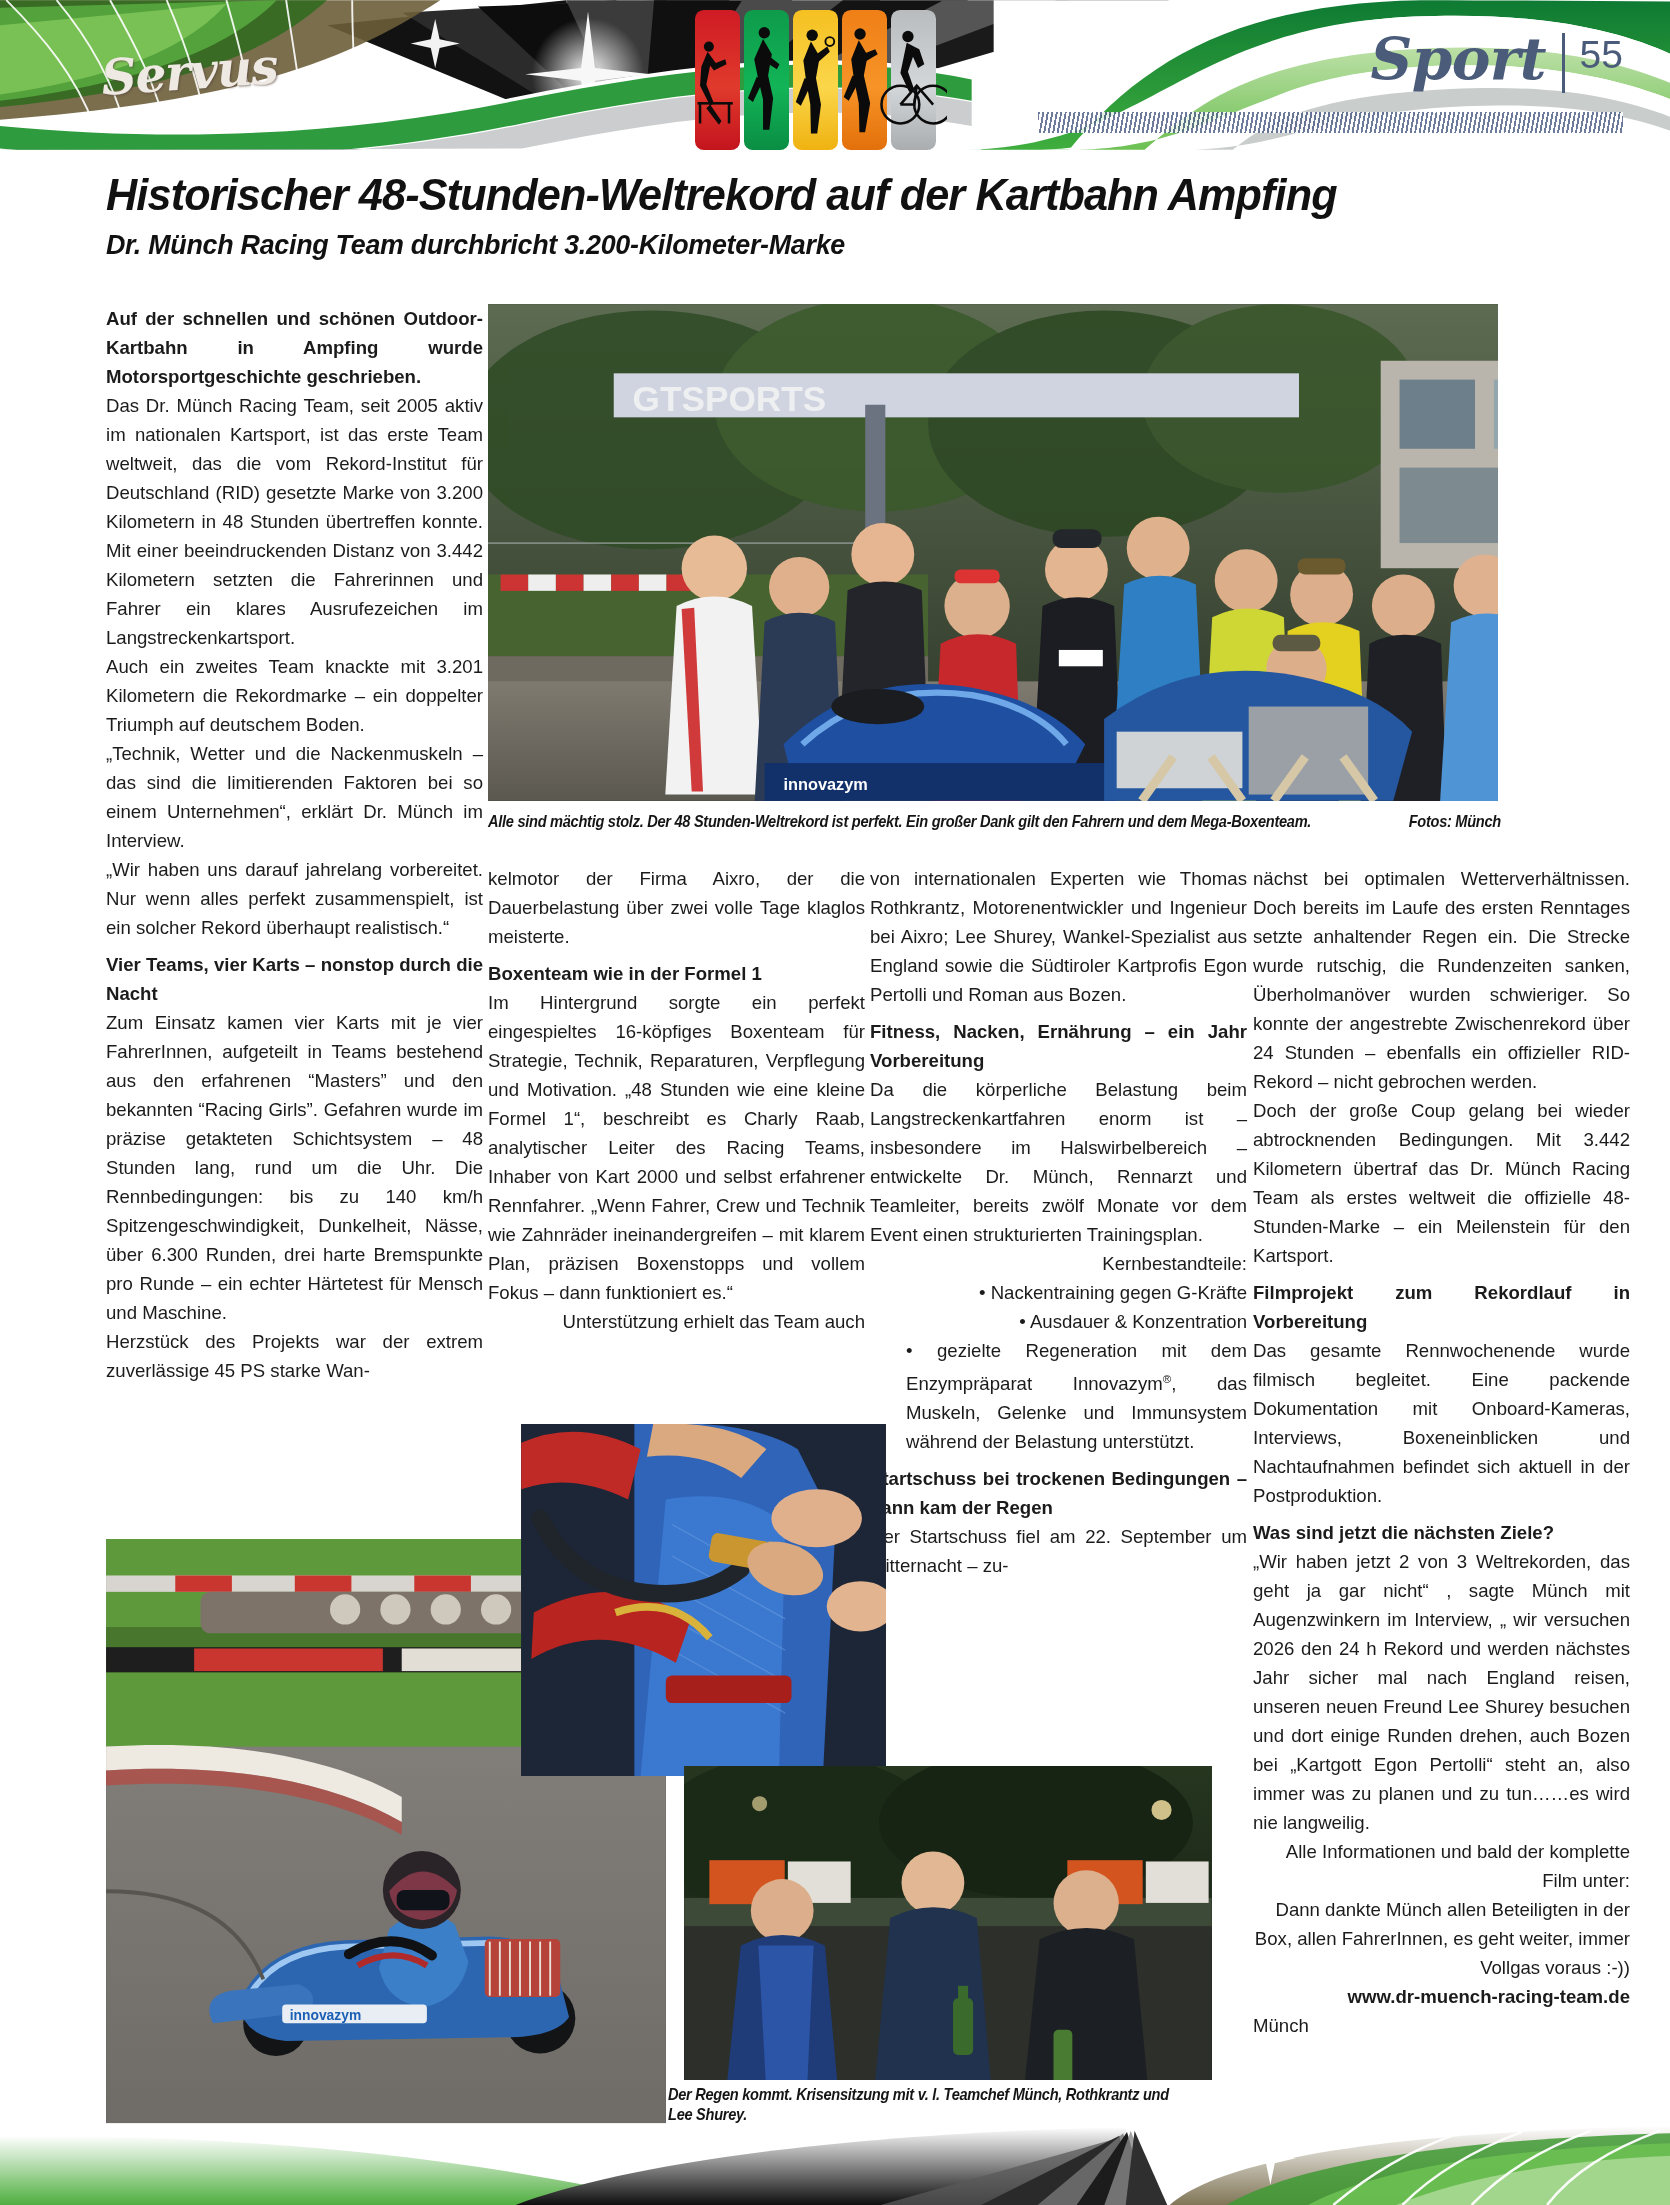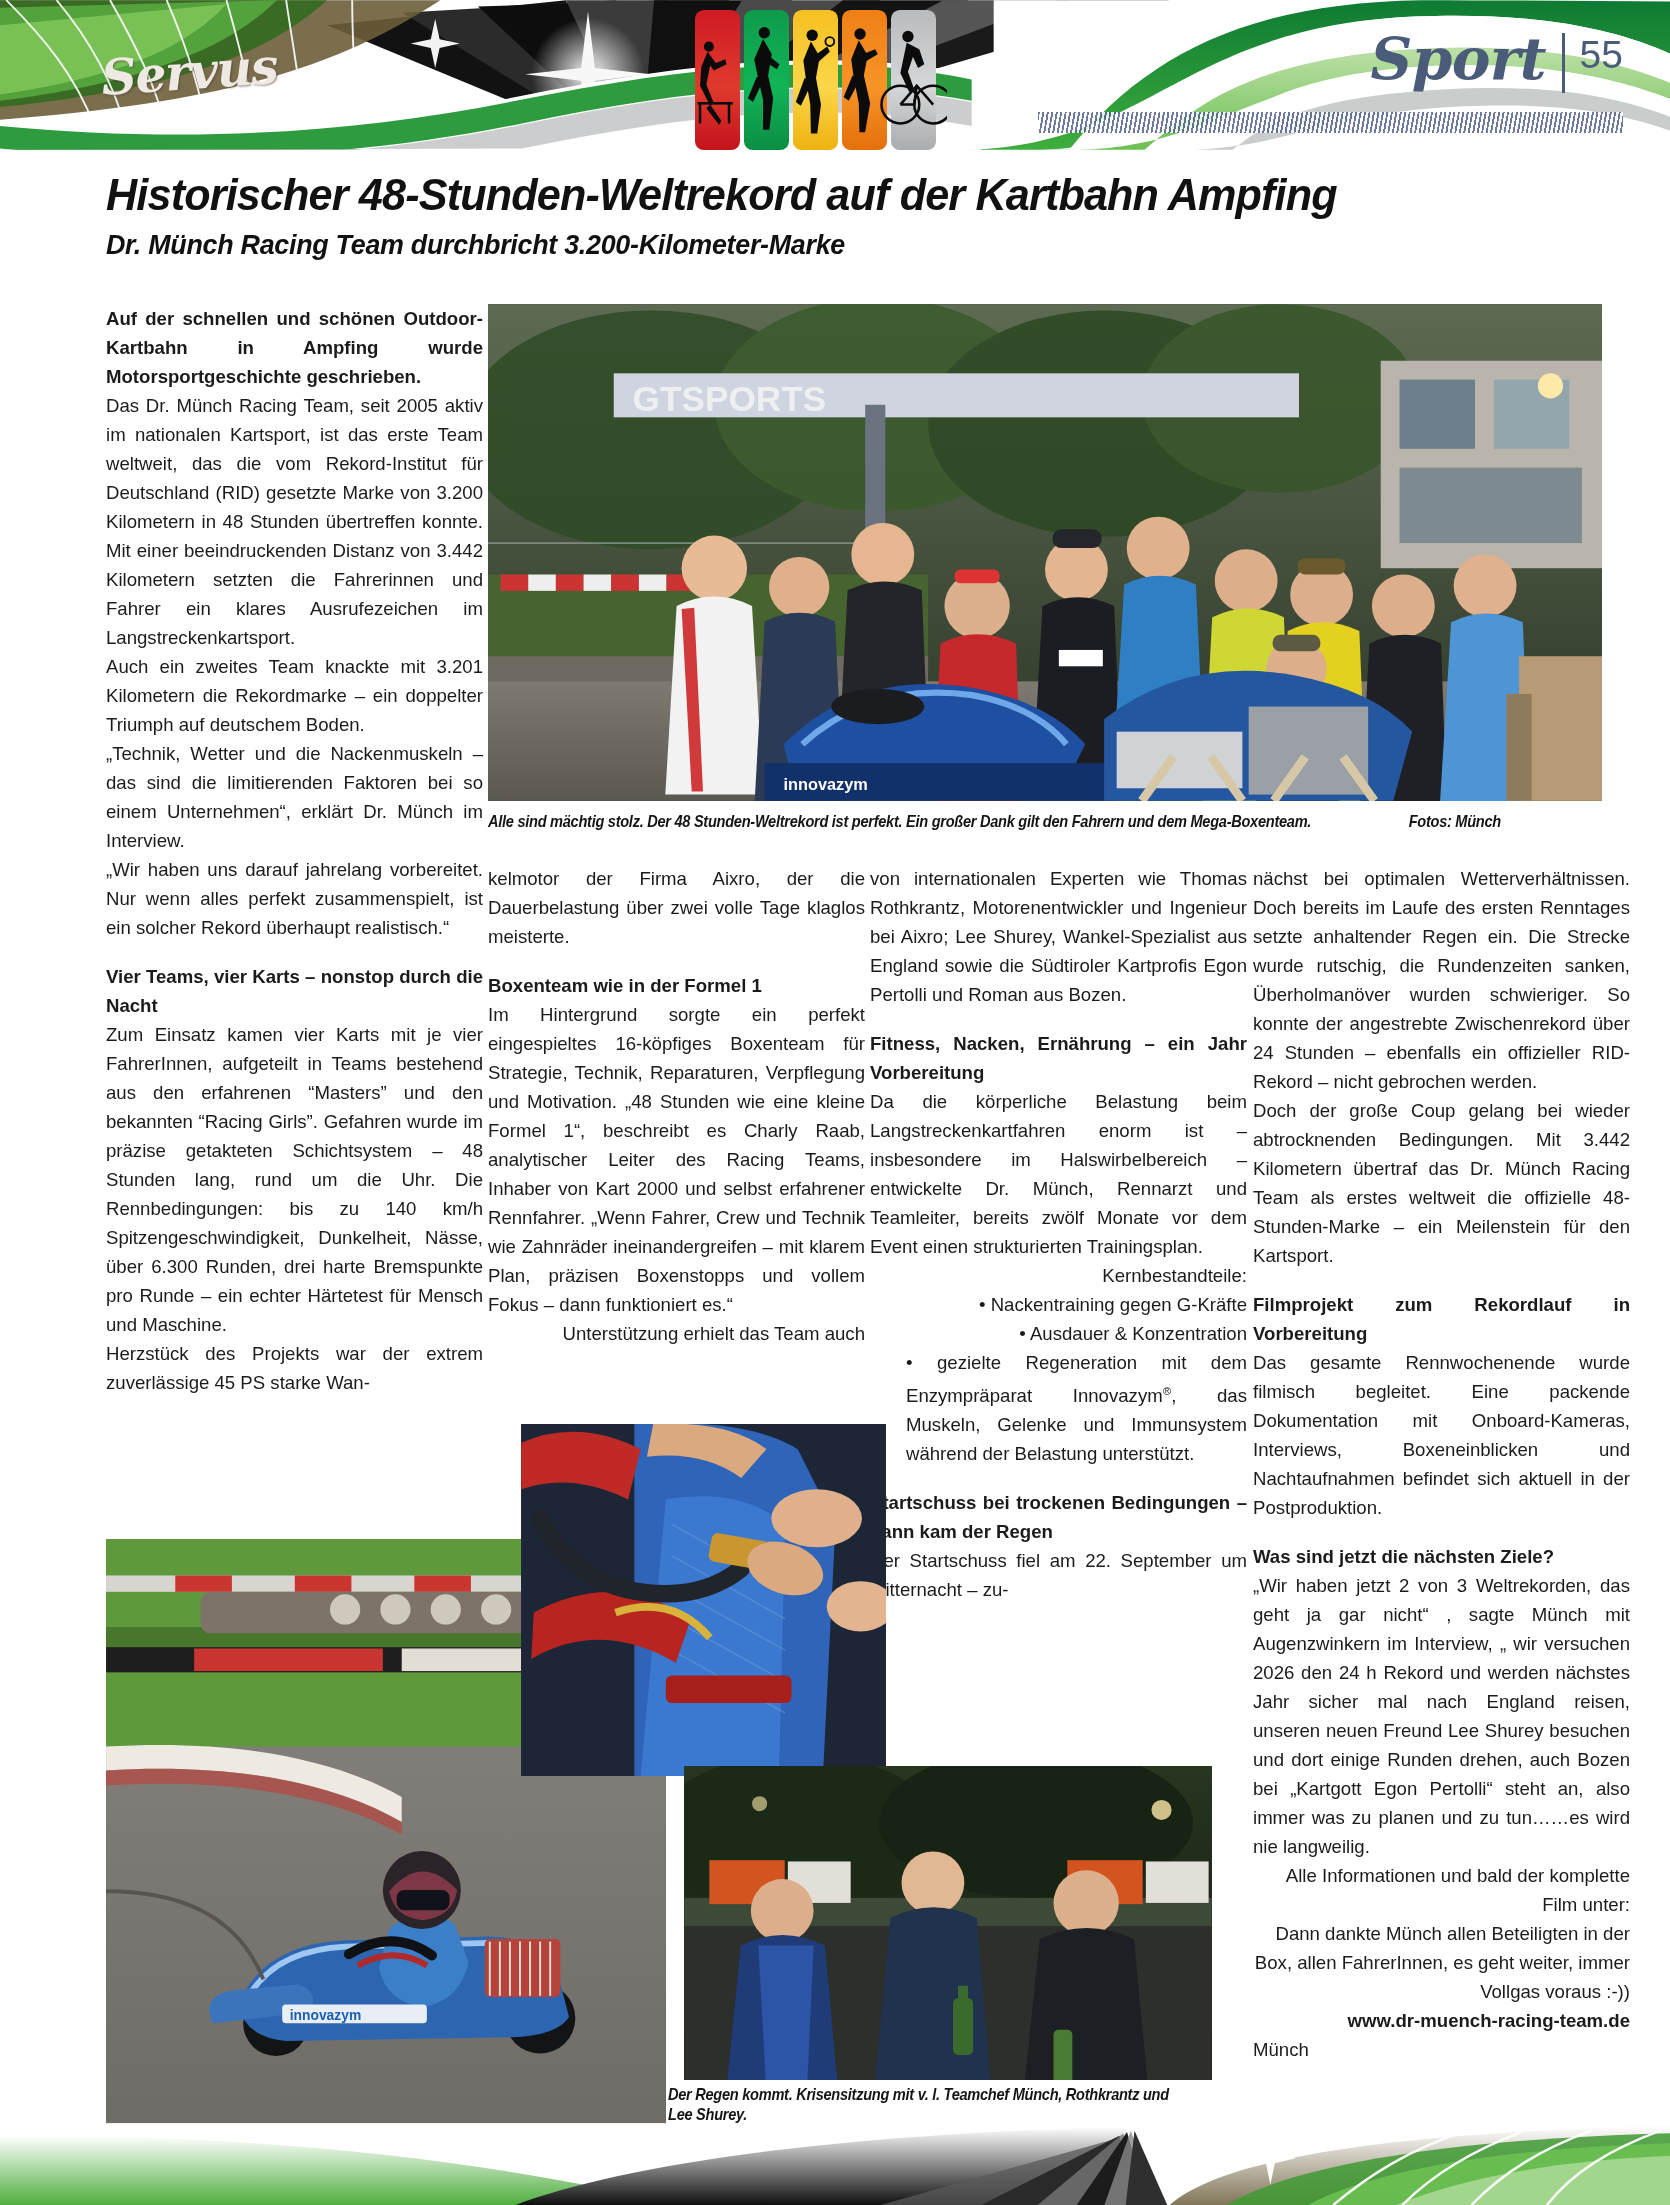--- a/index.html
+++ b/index.html
@@ -69,35 +69,35 @@
   
   .col{position:absolute;width:377px;color:#1b1b1b;}
   .col p{
     margin:0 0 0 0;
     font-size:18.6px;line-height:29px;
     text-align:justify;
     hyphens:none;
     font-family:"Liberation Sans", sans-serif;
   }
   .col p.lead{font-weight:700;}
-  .col p.sub{font-weight:700;margin-top:20px;}
+  .col p.sub{font-weight:700;margin-top:8px;}
   .col p.last{text-align:right;}
   .col p.bold{font-weight:700;}
   .col p.indent{padding-left:36px;}
   .col p.bullet{text-align:right;}
   .right-align{text-align:center;}
 
   #col1{left:106px;top:304px;}
   #col2{left:488px;top:864px;}
   #col3{left:870px;top:864px;}
   #col4{left:1253px;top:864px;}
 
   
   .photo{position:absolute;overflow:hidden;background:#3a3a3a;}
-  #photo-main{left:488px;top:304px;width:1114px;height:497px;}
+  #photo-main{left:488px;top:304px;width:1010px;height:497px;}
   #photo-kart{left:106px;top:1539px;width:560px;height:585px;}
   #photo-refuel{left:521px;top:1424px;width:365px;height:352px;}
   #photo-crisis{left:684px;top:1766px;width:528px;height:314px;}
 
   .cap{
     position:absolute;
     font-family:"Liberation Sans", sans-serif;
     font-style:italic;font-weight:600;font-size:15.7px;line-height:20px;
     color:#151515;letter-spacing:-0.3px;
     transform:scaleX(.93);transform-origin:left top;

